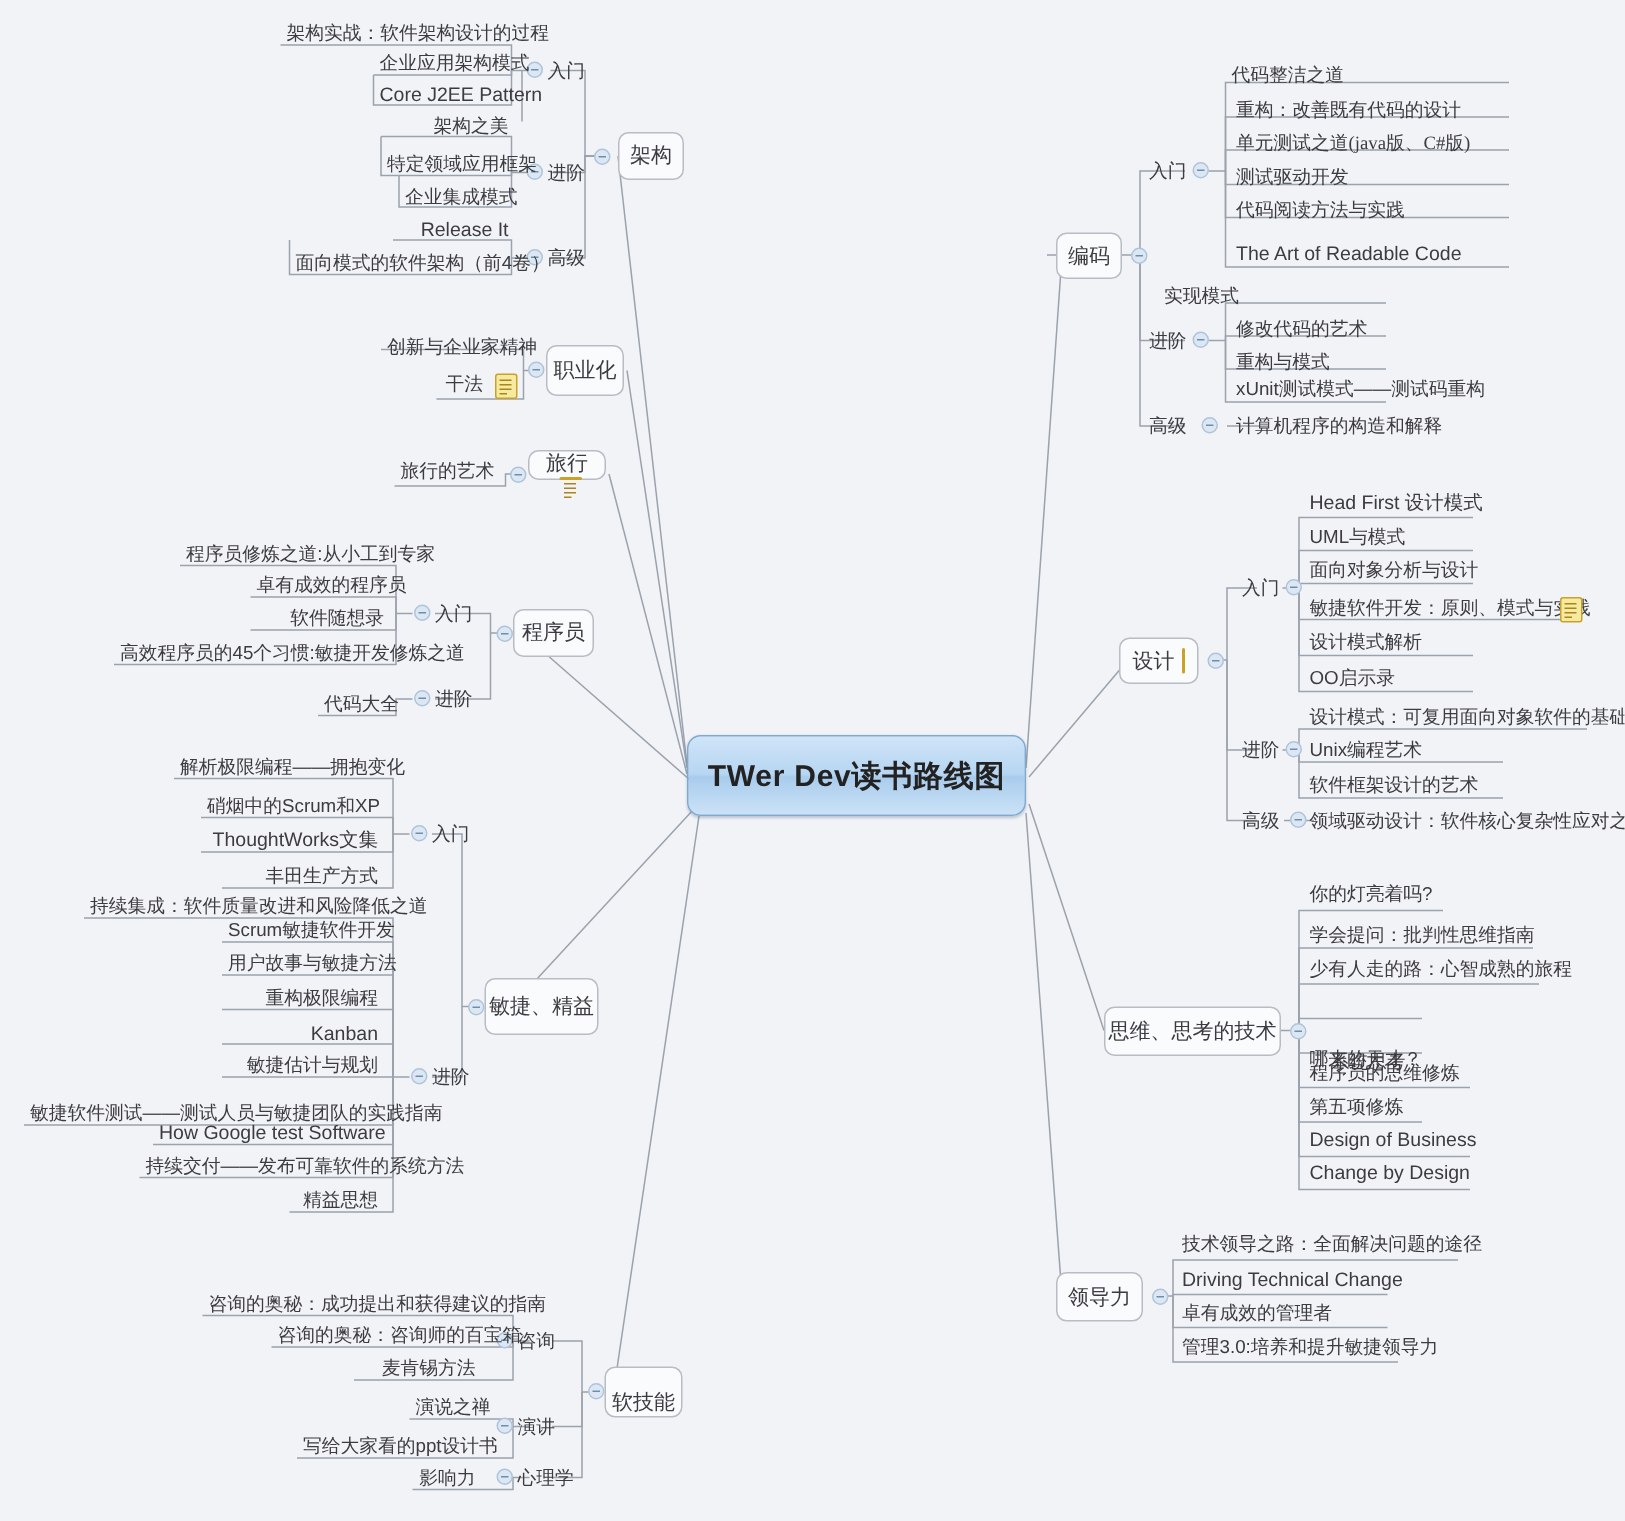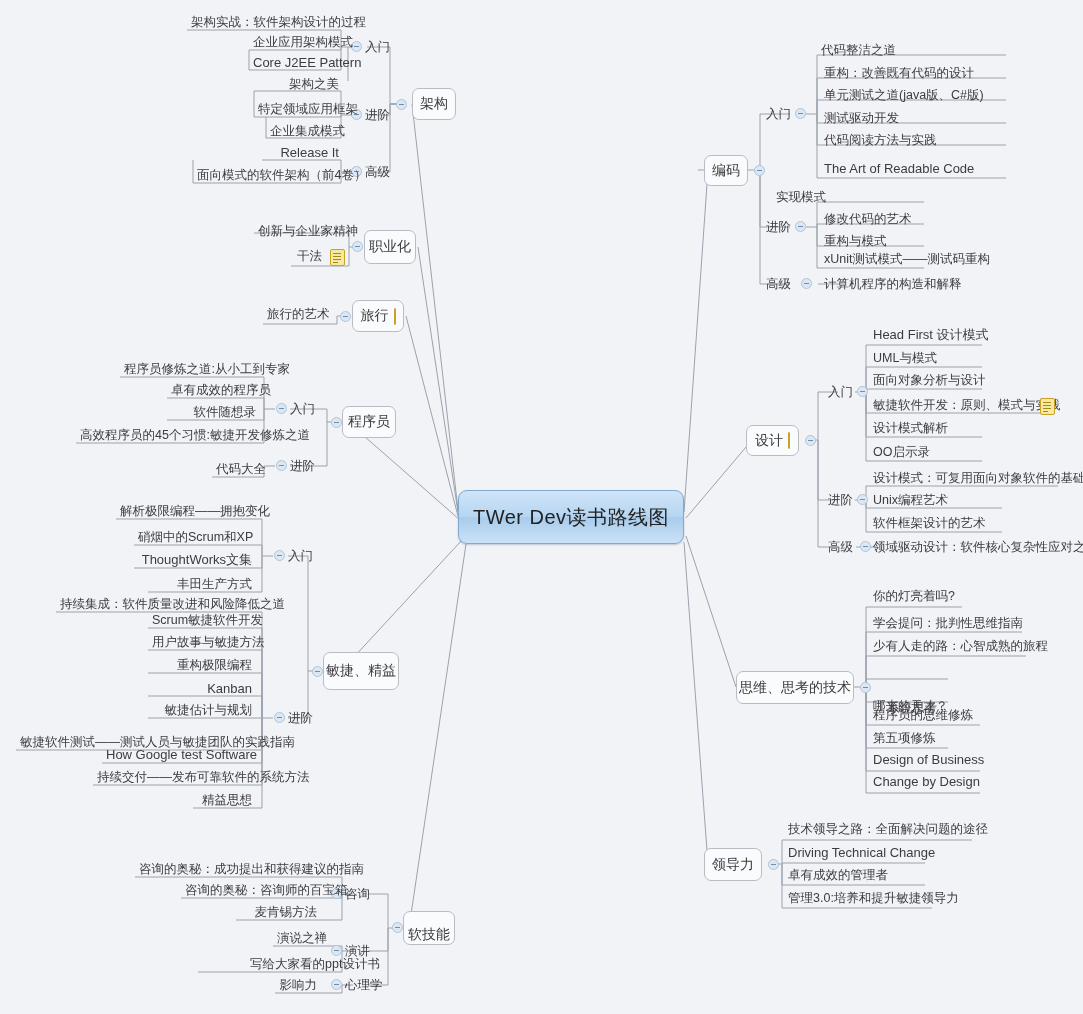--- a/index.html
+++ b/index.html
@@ -14,21 +14,21 @@
   svg.wires{position:absolute;left:0;top:0;width:1083px;height:1014px;pointer-events:none;}
 
   
   .root{
     position:absolute;
     box-sizing:border-box;
     border:1px solid #7fa9cf;
     border-radius:9px;
     background:linear-gradient(180deg,#cfe4f8 0%,#b7d6f2 48%,#a9ccec 52%,#cbe2f7 100%);
     display:flex;align-items:center;justify-content:center;
-    font-size:20px;font-weight:normal;color:#222;
+    font-size:20px;font-weight:bold;color:#222;
     letter-spacing:.5px;
     box-shadow:0 1px 2px rgba(80,110,140,.35);
   }
 
   
   .branch{
     position:absolute;box-sizing:border-box;
     border:1px solid #b9bcc4;
     border-radius:7px;
     background:#fafbfc;
@@ -257,21 +257,21 @@
 
   <div class="sublabel" style="left:766px;top:108px;">入门</div>
   <div class="toggle" style="left:795px;top:108px;"></div>
   <div class="sublabel" style="left:766px;top:221px;">进阶</div>
   <div class="toggle" style="left:795px;top:221px;"></div>
   <div class="sublabel" style="left:766px;top:278px;">高级</div>
   <div class="toggle" style="left:801px;top:278px;"></div>
 
   <div class="leaf" style="left:817px;top:44px;width:100px;text-align:left;">代码整洁之道</div>
   <div class="leaf" style="left:820px;top:67px;width:186px;text-align:left;">重构：改善既有代码的设计</div>
-  <div class="leaf" style="left:820px;top:89px;width:186px;text-align:left;">单元测试之道(java版、C#版)</div>
+  <div class="leaf" style="left:820px;top:89px;width:186px;text-align:left;font-family:Liberation Serif, serif;">单元测试之道(java版、C#版)</div>
   <div class="leaf" style="left:820px;top:112px;width:186px;text-align:left;">测试驱动开发</div>
   <div class="leaf" style="left:820px;top:134px;width:186px;text-align:left;">代码阅读方法与实践</div>
   <div class="leaf en" style="left:820px;top:162px;width:186px;text-align:left;">The Art of Readable Code</div>
   <div class="leaf" style="left:772px;top:191px;width:104px;text-align:left;">实现模式</div>
   <div class="leaf" style="left:820px;top:213px;width:104px;text-align:left;">修改代码的艺术</div>
   <div class="leaf" style="left:820px;top:235px;width:104px;text-align:left;">重构与模式</div>
   <div class="leaf" style="left:820px;top:253px;width:150px;text-align:left;">xUnit测试模式——测试码重构</div>
   <div class="leaf" style="left:820px;top:278px;width:150px;text-align:left;">计算机程序的构造和解释</div>
 
   <div class="branch" style="left:364px;top:230px;width:52px;height:34px;">
@@ -281,21 +281,21 @@
 
   <div class="leaf" style="left:254px;top:225px;width:89px;">创新与企业家精神</div>
   <div class="leaf" style="left:291px;top:250px;width:35px;">干法</div>
   <div class="note free" style="left:330px;top:249px;">
       <i></i>
       <i></i>
       <i></i>
       <i></i>
     </div>
 
-  <div class="branch" style="left:352px;top:300px;width:52px;height:32px;">
+  <div class="branch" style="left:352px;top:300px;width:52px;height:20px;flex-direction:column;">
     <span>旅行</span>
     <span class="note">
         <i></i>
         <i></i>
         <i></i>
         <i></i>
       </span>
   </div>
   <div class="toggle" style="left:340px;top:311px;"></div>
 
@@ -411,16 +411,16 @@
   <div class="toggle" style="left:331px;top:888px;"></div>
   <div class="sublabel" style="left:345px;top:945px;">演讲</div>
   <div class="toggle" style="left:331px;top:945px;"></div>
   <div class="sublabel" style="left:345px;top:979px;">心理学</div>
   <div class="toggle" style="left:331px;top:979px;"></div>
 
   <div class="leaf" style="left:135px;top:863px;width:186px;">咨询的奥秘：成功提出和获得建议的指南</div>
   <div class="leaf" style="left:181px;top:884px;width:140px;">咨询的奥秘：咨询师的百宝箱</div>
   <div class="leaf" style="left:236px;top:906px;width:85px;">麦肯锡方法</div>
   <div class="leaf" style="left:273px;top:932px;width:58px;">演说之禅</div>
-  <div class="leaf" style="left:198px;top:958px;width:133px;margin-left:48px;">写给大家看的ppt设计书</div>
+  <div class="leaf" style="left:198px;top:958px;width:133px;">写给大家看的ppt设计书</div>
   <div class="leaf" style="left:275px;top:979px;width:46px;">影响力</div>
 
 </div>
 
 </body></html>

